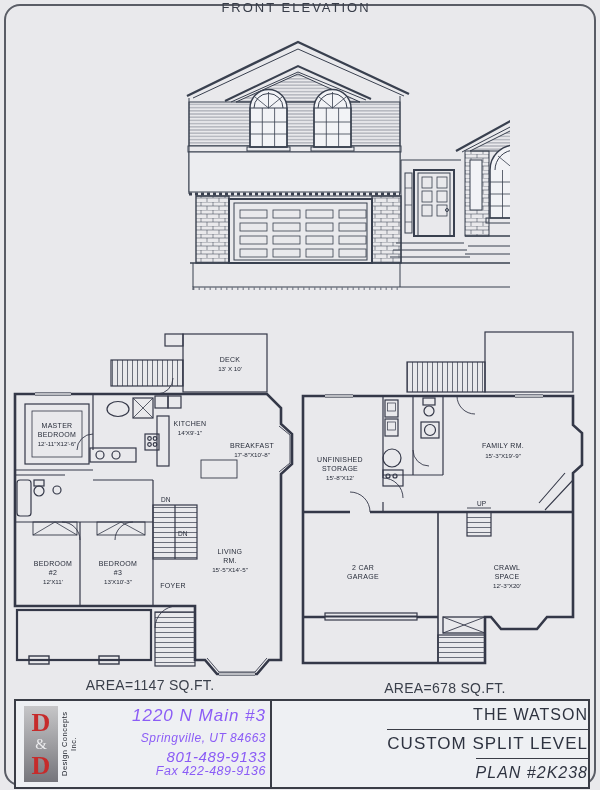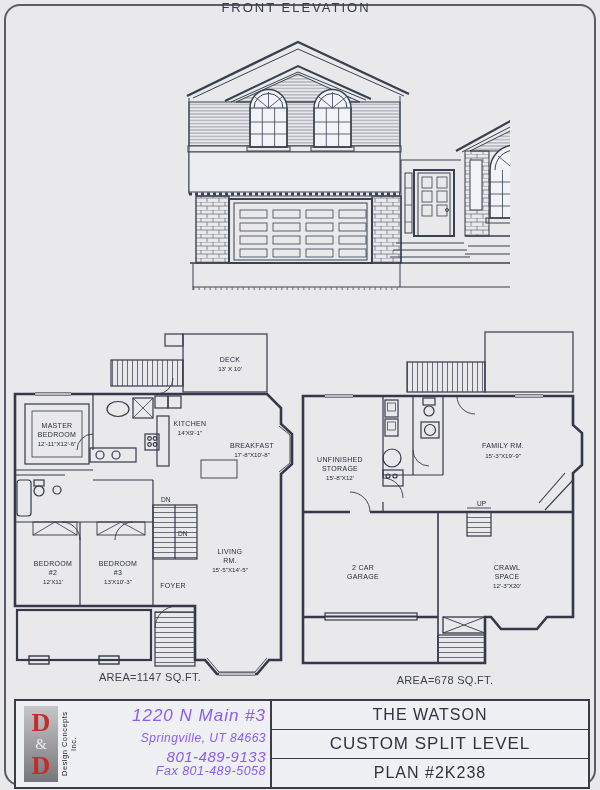--- a/index.html
+++ b/index.html
@@ -3,47 +3,47 @@
 <meta charset="utf-8">
 <style>
   html,body{margin:0;padding:0;background:#d8d8dc;}
   .sheet{position:relative;width:600px;height:790px;background:#e9e9ec;overflow:hidden;
          font-family:"Liberation Sans",sans-serif;color:#2e3340;}
   .frame{position:absolute;inset:4px;border:2px solid #5a5d66;border-radius:16px;pointer-events:none;}
   svg{position:absolute;}
   .caption{position:absolute;text-align:center;color:#383d49;}
   #elev-caption{left:0;top:288;width:592px;font-size:13px;letter-spacing:2px;}
   .plan-title{font-size:14.5px;letter-spacing:0.5px;color:#343945;}
-  .plan-area{font-size:11px;letter-spacing:0.3px;color:#3a3f4a;margin-top:4px;}
+  .plan-area{font-size:14px;letter-spacing:0.3px;color:#3a3f4a;margin-top:10px;}
   #main-title{left:5px;top:667px;width:290px;}
   #base-title{left:295px;top:670px;width:300px;}
 
   .titleblock{position:absolute;left:14px;top:699px;width:572px;height:86px;
               border:2px solid #3a3d46;background:#eef0f3;display:flex;}
   .tb-left{position:relative;width:254px;border-right:2px solid #3a3d46;}
   .logo-bar{position:absolute;left:8px;top:5px;bottom:5px;width:34px;
             background:linear-gradient(180deg,#c6c6c8 0%,#9a9a9e 55%,#75757b 100%);
             display:flex;flex-direction:column;align-items:center;justify-content:center;line-height:1;}
   .logo-d{font-family:"Liberation Serif",serif;font-weight:bold;font-size:26px;color:#c62b2b;}
   .logo-amp{font-family:"Liberation Serif",serif;font-size:15px;color:#ededef;margin:1px 0;}
   .logo-side{position:absolute;left:44px;top:5px;bottom:5px;width:12px;
              writing-mode:vertical-rl;transform:rotate(180deg);
              font-size:7.5px;color:#22252e;letter-spacing:0.5px;text-align:center;}
   .tb-address{position:absolute;left:58px;right:4px;top:3px;text-align:right;color:#8b5cf6;font-style:italic;}
   .addr1{font-size:17px;letter-spacing:1px;line-height:24px;}
   .addr2{font-size:12px;letter-spacing:0.5px;line-height:21px;}
   .addr3{font-size:15px;letter-spacing:0.5px;line-height:15px;}
   .addr4{font-size:12.5px;letter-spacing:0.5px;line-height:15px;}
-  .tb-right{flex:1;display:flex;flex-direction:column;}
+  .tb-right{flex:1;display:flex;flex-direction:column;align-items:flex-end;}
   .tb-row{flex:1;display:flex;align-items:center;justify-content:center;
           color:#2e3340;letter-spacing:1px;}
   .tb-row + .tb-row{border-top:1.5px solid #3a3d46;}
   .tb-row.r1{font-size:16px;}
   .tb-row.r2{font-size:17px;}
-  .tb-row.r3{font-size:16px;}
+  .tb-row.r3{font-size:16px;font-style:italic;}
 
   text{font-family:"Liberation Sans",sans-serif;fill:#262b38;}
   .rm{font-size:7px;letter-spacing:0.3px;}
   .sz{font-size:6.2px;}
   .dn{font-size:6.5px;}
 </style>
 </head>
 <body>
 
 <div class="sheet">
@@ -393,21 +393,21 @@
       <div class="logo-bar">
         <span class="logo-d">D</span>
         <span class="logo-amp">&amp;</span>
         <span class="logo-d">D</span>
       </div>
       <div class="logo-side">Design Concepts Inc.</div>
       <div class="tb-address">
         <div class="addr1">1220 N Main #3</div>
         <div class="addr2">Springville, UT 84663</div>
         <div class="addr3">801-489-9133</div>
-        <div class="addr4">Fax 801-489-5058</div>
+        <div class="addr4">Fax 422-489-9136</div>
       </div>
     </div>
     <div class="tb-right">
       <div class="tb-row r1">THE WATSON</div>
       <div class="tb-row r2">CUSTOM SPLIT LEVEL</div>
       <div class="tb-row r3">PLAN #2K238</div>
     </div>
   </div>
 </div>
 

